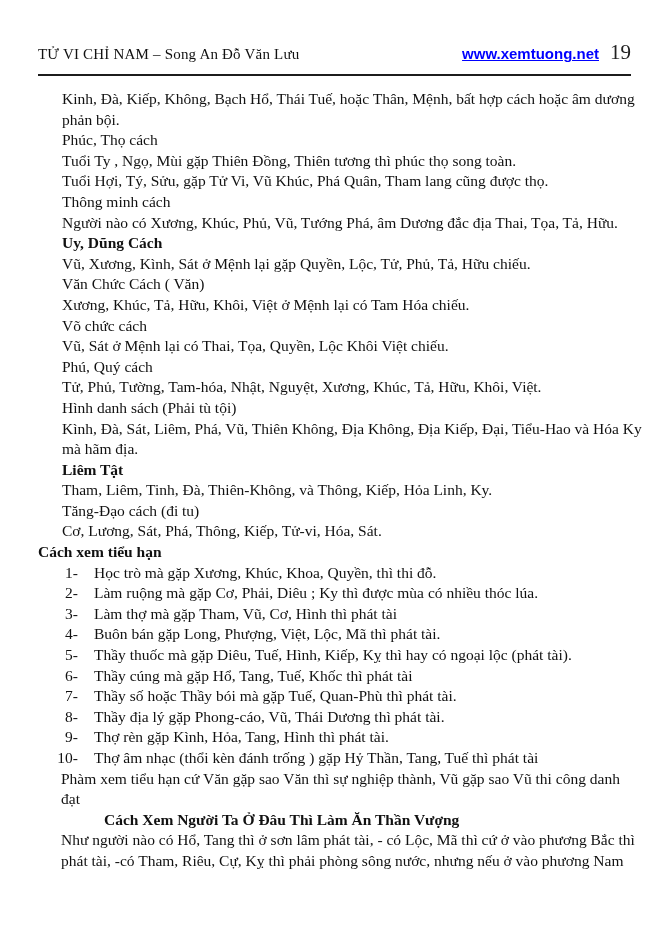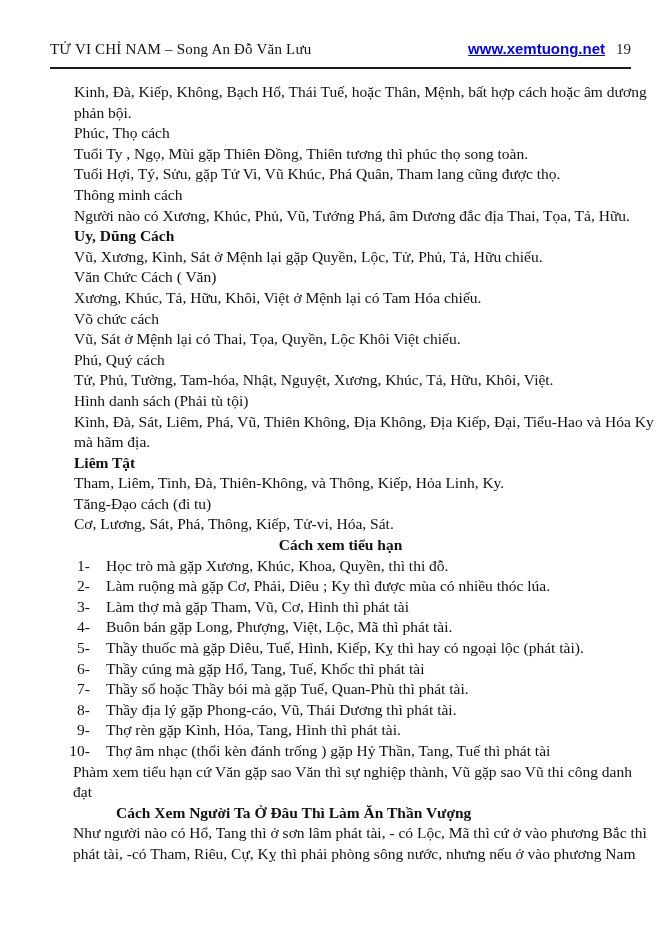--- a/index.html
+++ b/index.html
@@ -9,21 +9,20 @@
   }
   .page{
     position:relative;
     width:669px;
     height:947px;
     margin:0 auto;
     background:#ffffff;
     color:#111;
     overflow:hidden;
     box-sizing:border-box;
-    padding-left:12px;
   }
   .header{
     display:flex;
     justify-content:space-between;
     align-items:baseline;
     padding:40px 38px 0 38px;
   }
   .header-title{
     font-size:15px;
     letter-spacing:0.2px;
@@ -36,42 +35,42 @@
     gap:24px;
   }
   .site-link{
     font-family:"Liberation Sans", sans-serif;
     font-weight:bold;
     font-size:15px;
     text-decoration:underline;
     cursor:pointer;
   }
   .page-num{
-    font-size:15px;
+    font-size:21px;
     margin-left:-13px;
     color:#222;
   }
   .divider{
     border:none;
     border-top:2px solid #1c1c1c;
     margin:9px 38px 13px 38px;
   }
   .body-text{
     font-size:15.5px;
     line-height:20.6px;
   }
   .line{
     margin-left:62px;
     margin-right:38px;
     white-space:nowrap;
   }
   .line.bold{font-weight:bold;}
   .line.center-bold{
     font-weight:bold;
-    text-align:center;
+    text-align:left;
     margin-left:38px;
     white-space:normal;
   }
   .line.list{
     display:flex;
     margin-left:0;
   }
   .line.list .num{
     width:78px;
     text-align:right;

